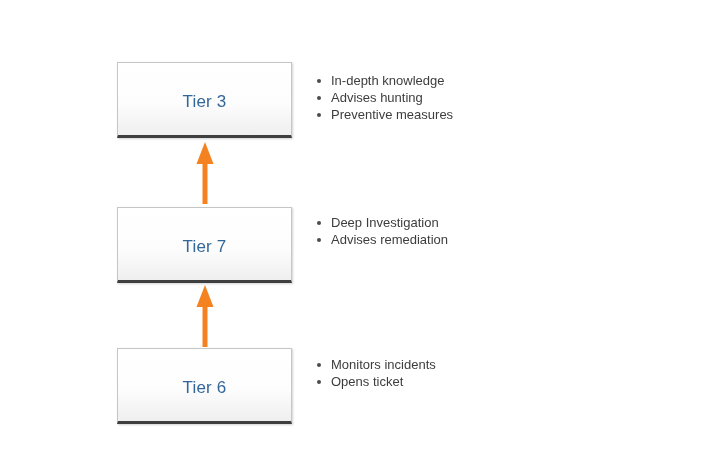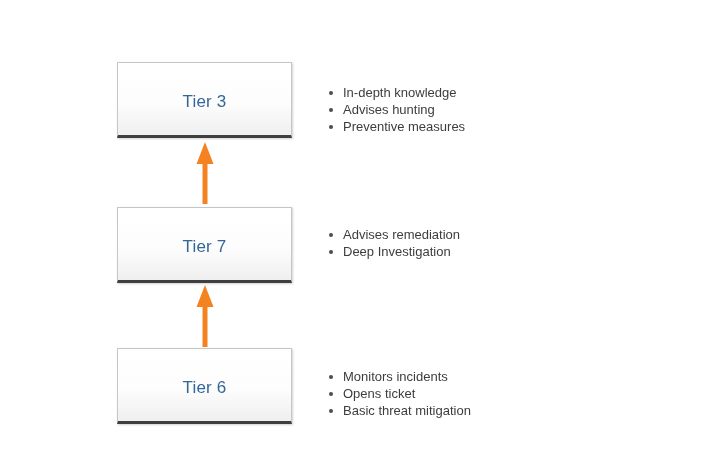--- a/index.html
+++ b/index.html
@@ -49,21 +49,21 @@
     left: 194px;
     width: 22px;
     height: 62px;
     color: var(--arrow-color);
   }
   .arrow.a-top { top: 142px; }
   .arrow.a-bottom { top: 285px; }
   .bullets {
     position: absolute;
     left: 316px;
-    margin: 12px;
+    margin: 0;
     padding: 0;
     list-style: none;
     width: 240px;
   }
   .bullets.b3 { top: 72px; }
   .bullets.b2 { top: 214px; }
   .bullets.b1 { top: 356px; }
   .bullets li {
     position: relative;
     padding-left: 15px;
@@ -97,31 +97,30 @@
 
   <svg class="arrow a-top" viewBox="0 0 22 62" aria-hidden="true">
     <polygon points="11,0 19.5,22 2.5,22" fill="currentColor"></polygon>
     <rect x="8.5" y="20" width="5" height="42" fill="currentColor"></rect>
   </svg>
 
   <div class="tier-box t2">
     <span class="tier-label">Tier 7</span>
   </div>
   <ul class="bullets b2">
+    <li><span class="bullet-dot"></span><span>Deep Investigation</span></li>
     <li><span class="bullet-dot"></span><span>Advises remediation</span></li>
-    <li><span class="bullet-dot"></span><span>Deep Investigation</span></li>
   </ul>
 
   <svg class="arrow a-bottom" viewBox="0 0 22 62" aria-hidden="true">
     <polygon points="11,0 19.5,22 2.5,22" fill="currentColor"></polygon>
     <rect x="8.5" y="20" width="5" height="42" fill="currentColor"></rect>
   </svg>
 
   <div class="tier-box t1">
     <span class="tier-label">Tier 6</span>
   </div>
   <ul class="bullets b1">
     <li><span class="bullet-dot"></span><span>Monitors incidents</span></li>
     <li><span class="bullet-dot"></span><span>Opens ticket</span></li>
-    <li><span class="bullet-dot"></span><span>Basic threat mitigation</span></li>
   </ul>
 
 </div>
 
 </body></html>

